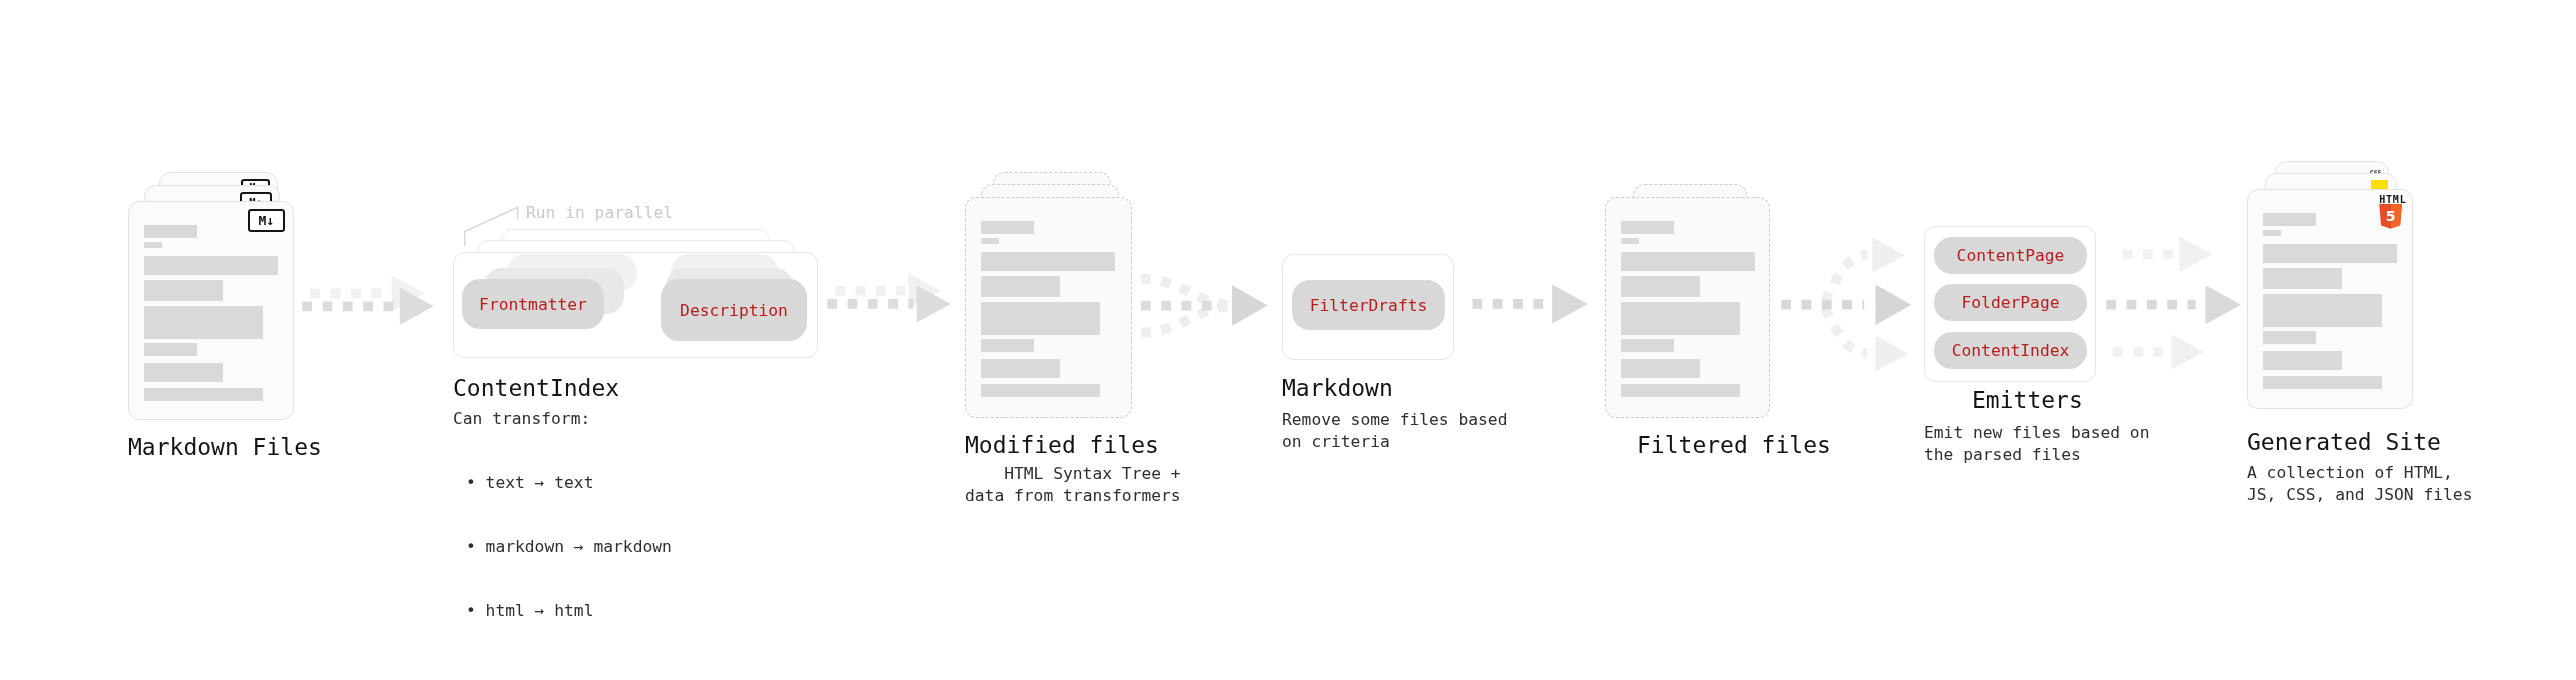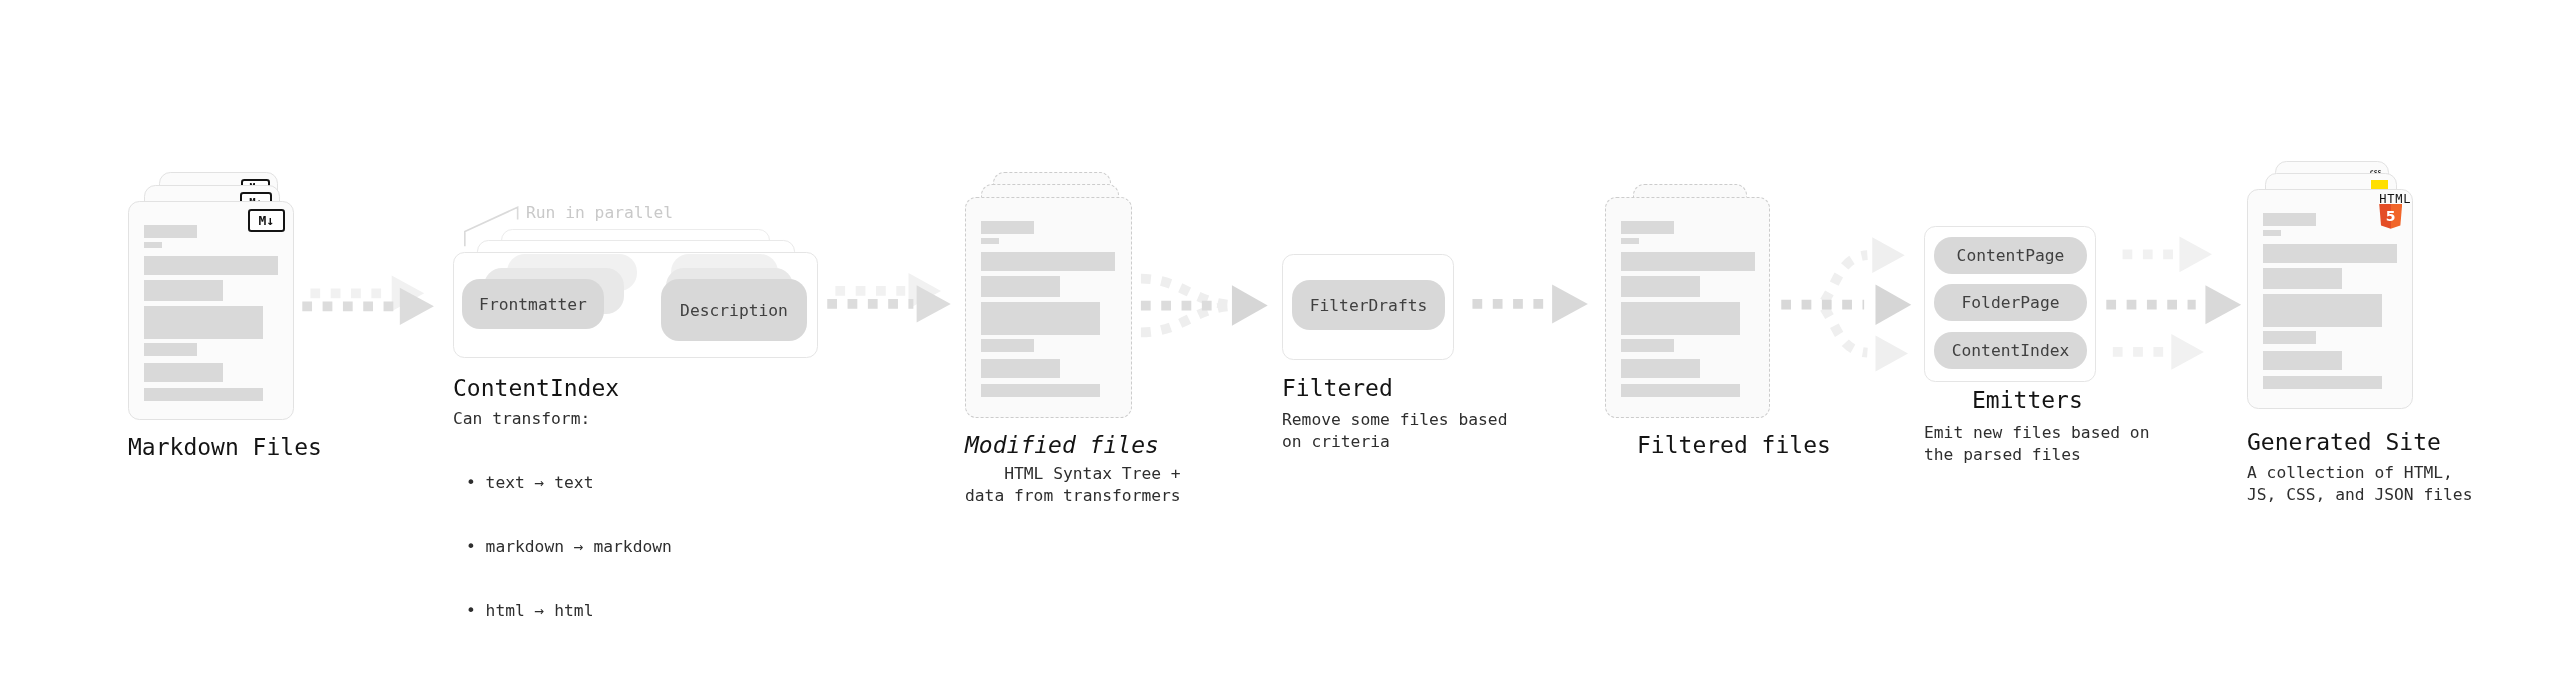--- a/index.html
+++ b/index.html
@@ -7,40 +7,40 @@
     font-family:"DejaVu Sans Mono","Liberation Mono",monospace;}
   
   .doc{position:absolute;background:#fbfbfb;border:1.6px solid #e2e2e2;border-radius:11.4px;box-sizing:border-box;}
   .doc.dashed{background:#fafafa;border:1.6px dashed #cccccc;}
   .doc-bars{position:absolute;left:14.6px;top:23px;}
   .bar{background:#d9d9d9;}
   
   .frame{position:absolute;background:#ffffff;border:1.6px solid #e5e5e5;border-radius:11.4px;box-sizing:border-box;}
   
   .pill{position:absolute;background:#d8d8d8;border-radius:18px;display:flex;align-items:center;
-    justify-content:center;font-size:16.3px;color:#404040;white-space:nowrap;}
+    justify-content:center;font-size:16.3px;color:#b91c1c;white-space:nowrap;}
   .pill.ghost2{background:#e8e8e8;}
   .pill.ghost3{background:#f1f1f1;}
   
   .stage-label{position:absolute;font-size:23px;font-weight:500;color:#141414;white-space:nowrap;}
   .stage-desc{position:absolute;font-size:16.3px;line-height:22px;color:#2e2e2e;white-space:nowrap;}
   .stage-desc .indent{padding-left:13px;margin-top:42px;}
   .annotation{position:absolute;font-size:16.3px;color:#c9c9c9;white-space:nowrap;}
   
   .md-badge{position:absolute;background:#ffffff;border:2.4px solid #141414;border-radius:3.3px;
     color:#141414;font-weight:bold;display:flex;align-items:center;justify-content:center;}
   .md-badge.front{width:33px;height:19.5px;font-size:13px;top:6.5px;right:8.1px;}
   .md-badge.small{width:28px;height:16.3px;font-size:10.6px;top:5.7px;right:7.3px;}
   .md-badge.tiny{width:24.4px;height:14.6px;font-size:9.8px;top:5.7px;right:7.3px;}
   .css-badge{position:absolute;top:8px;right:6.5px;width:14.6px;text-align:right;}
   .css-badge .css-word{font-size:6.5px;font-weight:bold;color:#1a1a1a;line-height:6.5px;}
   .css-badge .css-underline{margin-top:0.8px;height:2.4px;background:#2965f1;}
   .js-badge{position:absolute;top:5.7px;right:8.1px;width:17px;height:9px;background:#ffdf00;}
   .html5-logo{position:absolute;top:5.7px;right:9.8px;width:23px;text-align:center;}
-  .html5-logo .h5-word{font-size:12px;font-weight:normal;color:#111;letter-spacing:0.8px;line-height:7.3px;}
+  .html5-logo .h5-word{font-size:10px;font-weight:bold;color:#111;letter-spacing:0.8px;line-height:7.3px;}
   .html5-logo .h5-shield{margin-top:0.8px;width:23px;height:25px;
     background:linear-gradient(90deg,#e44d26 50%,#f16529 50%);
     clip-path:polygon(0 0,100% 0,92% 87%,50% 100%,8% 87%);
     display:flex;align-items:center;justify-content:center;}
   .html5-logo .h5-five{color:#ffffff;font-size:14px;font-weight:bold;font-family:"DejaVu Sans","Liberation Sans",sans-serif;}
   .arrow-layer{position:absolute;left:0;top:0;pointer-events:none;}
 </style>
 </head>
 <body>
 
@@ -159,31 +159,31 @@
           <div class="bar" style="width: 53px; height: 13px; margin-bottom: 4.1px;"></div>
           <div class="bar" style="width: 18.7px; height: 5.7px; margin-bottom: 8.1px;"></div>
           <div class="bar" style="width: 134px; height: 18.7px; margin-bottom: 5.7px;"></div>
           <div class="bar" style="width: 79px; height: 20.3px; margin-bottom: 5.7px;"></div>
           <div class="bar" style="width: 119px; height: 32.5px; margin-bottom: 4.1px;"></div>
           <div class="bar" style="width: 53px; height: 13px; margin-bottom: 7.3px;"></div>
           <div class="bar" style="width: 79px; height: 18.7px; margin-bottom: 5.7px;"></div>
           <div class="bar" style="width: 119px; height: 13px; margin-bottom: 0px;"></div>
         </div>
     </div>
-    <div class="stage-label" style="left:965px;top:432px;font-style:italic;">Modified files</div>
+    <div class="stage-label" style="left:965px;top:432px;">Modified files</div>
     <div class="stage-desc" style="left:965px;top:463px;text-align:right;">
       <div>HTML Syntax Tree +</div>
       <div>data from transformers</div>
     </div>
   </div>
 
   <div>
     <div class="frame" style="left:1282px;top:254px;width:172px;height:106px;"></div>
     <div class="pill" style="left:1292px;top:280px;width:153px;height:50px;">FilterDrafts</div>
-    <div class="stage-label" style="left:1282px;top:375px;">Filtered</div>
+    <div class="stage-label" style="left:1282px;top:375px;">Markdown</div>
     <div class="stage-desc" style="left:1282px;top:409px;">
       <div>Remove some files based</div>
       <div>on criteria</div>
     </div>
   </div>
 
   <div>
     <div class="doc dashed" style="left:1633px;top:184px;width:114px;height:219px;"></div>
     <div class="doc dashed" style="left:1605px;top:197px;width:165px;height:221px;">
       <div class="doc-bars">

